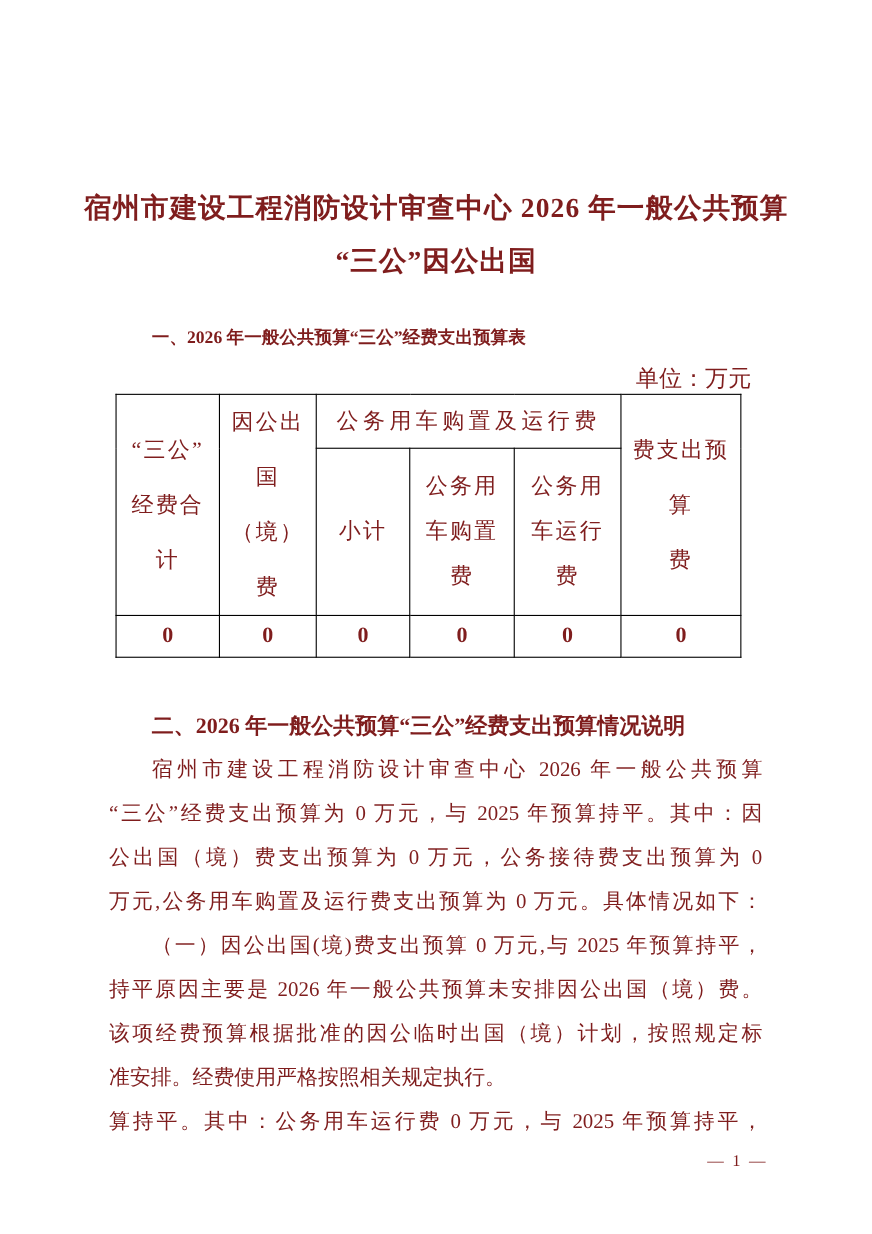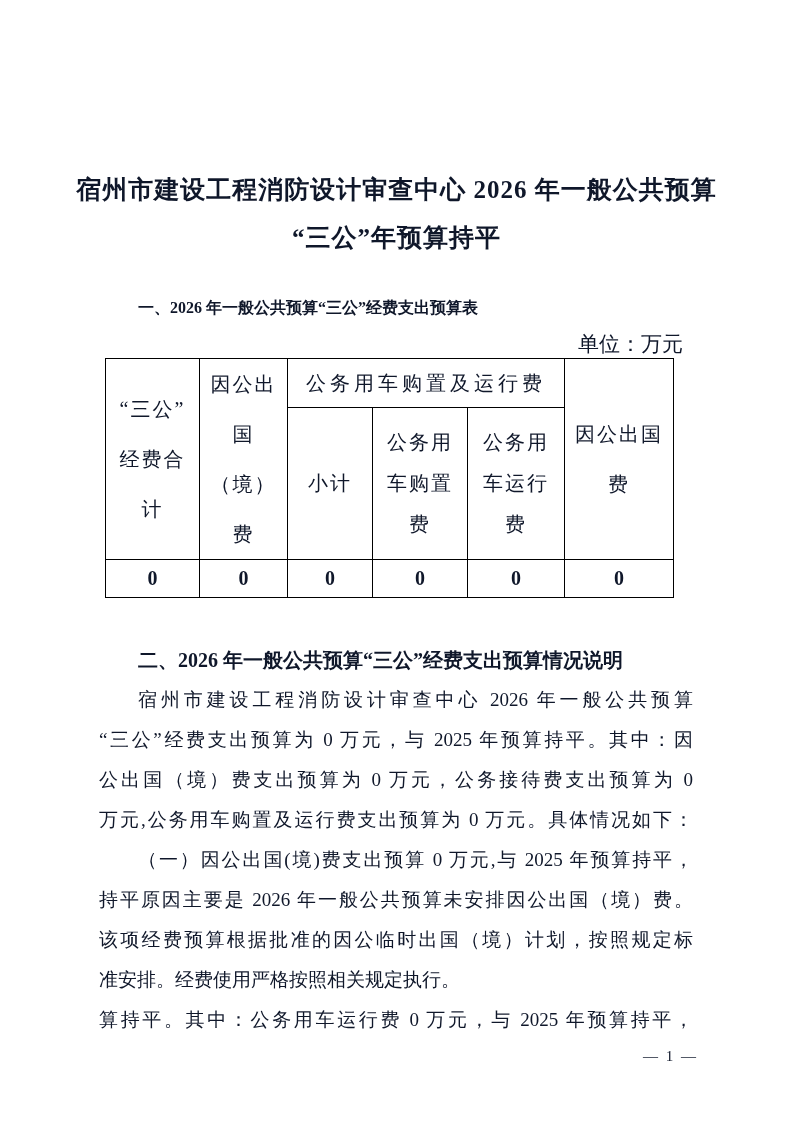--- a/index.html
+++ b/index.html
@@ -3,21 +3,21 @@
 <meta charset="utf-8">
 <style>
   * { margin: 0; padding: 0; box-sizing: border-box; }
   html, body { background: #ffffff; }
   .page {
     position: relative;
     width: 793px;
     height: 1122px;
     margin: 0 auto;
     background: #ffffff;
-    color: #0f172a;
+    color: #7f1d1d;
     font-family: "Liberation Serif", "DejaVu Serif", serif;
     overflow: hidden;
   }
   .doc-title {
     padding-top: 166px;
     text-align: center;
     font-size: 25px;
     font-weight: 700;
     line-height: 48px;
     letter-spacing: 1px;
@@ -89,21 +89,21 @@
     letter-spacing: 2px;
   }
 </style>
 </head>
 <body>
 
 <div class="page">
 
   <div class="doc-title">
     <div>宿州市建设工程消防设计审查中心 2026 年一般公共预算</div>
-    <div>“三公”年预算持平</div>
+    <div>“三公”因公出国</div>
   </div>
 
   <div class="s1-heading">一、2026 年一般公共预算“三公”经费支出预算表</div>
 
   <div class="unit-note">单位：万元</div>
 
   <table class="budget">
     <colgroup>
       <col style="width:94px">
       <col style="width:88px">
@@ -114,21 +114,21 @@
     </colgroup>
     <tbody>
       <tr>
         <th rowspan="2" class="hcell tall">“三公”
 经费合
 计</th>
         <th rowspan="2" class="hcell tall">因公出
 国（境）
 费</th>
         <th colspan="3" class="hcell group">公务用车购置及运行费</th>
-        <th rowspan="2" class="hcell tall">因公出国
+        <th rowspan="2" class="hcell tall">费支出预算
 费</th>
       </tr>
       <tr>
         <th class="hcell sub">小计</th>
         <th class="hcell sub">公务用
 车购置
 费</th>
         <th class="hcell sub">公务用
 车运行
 费</th>

